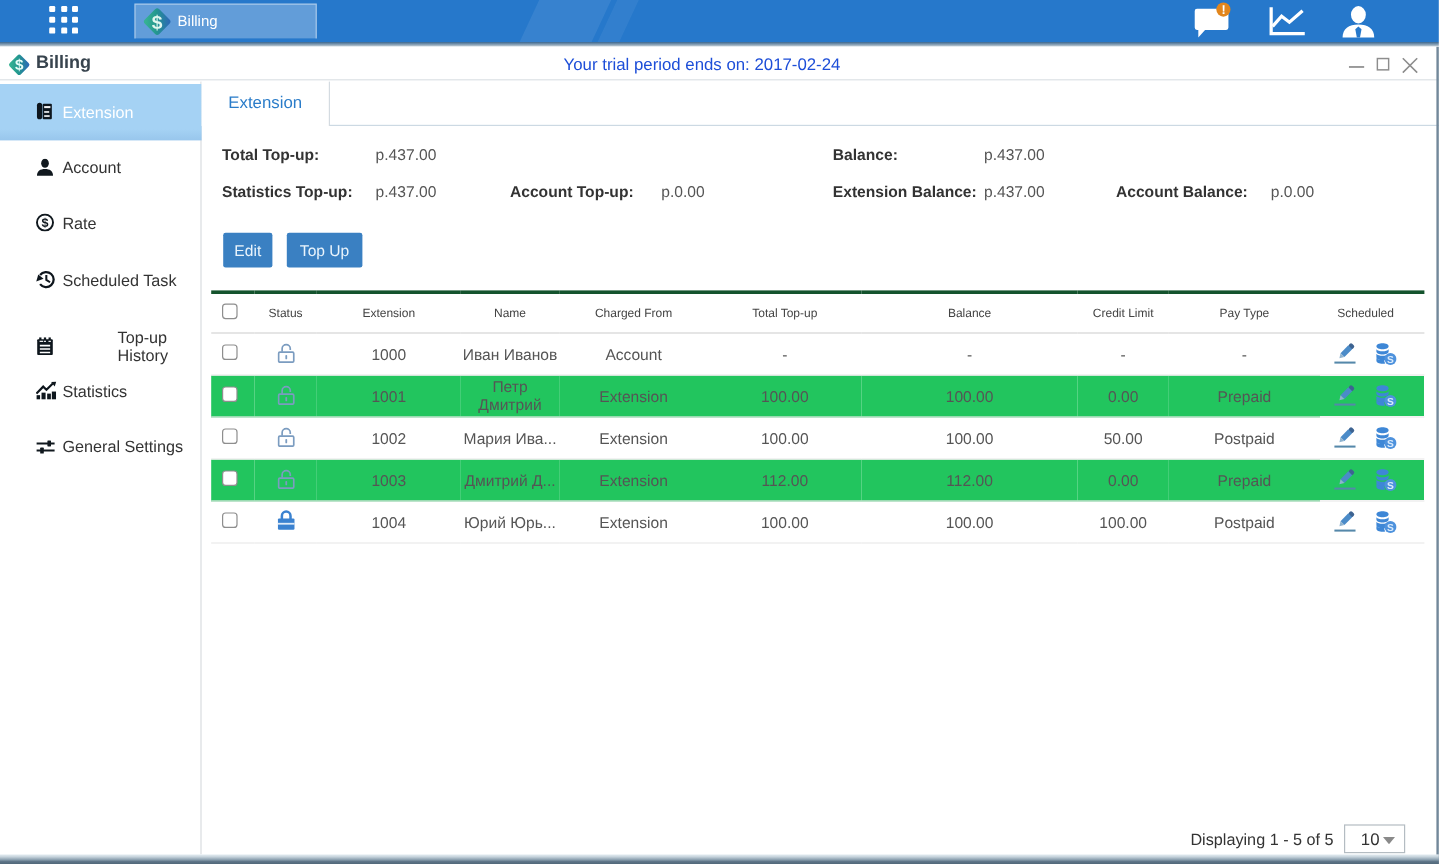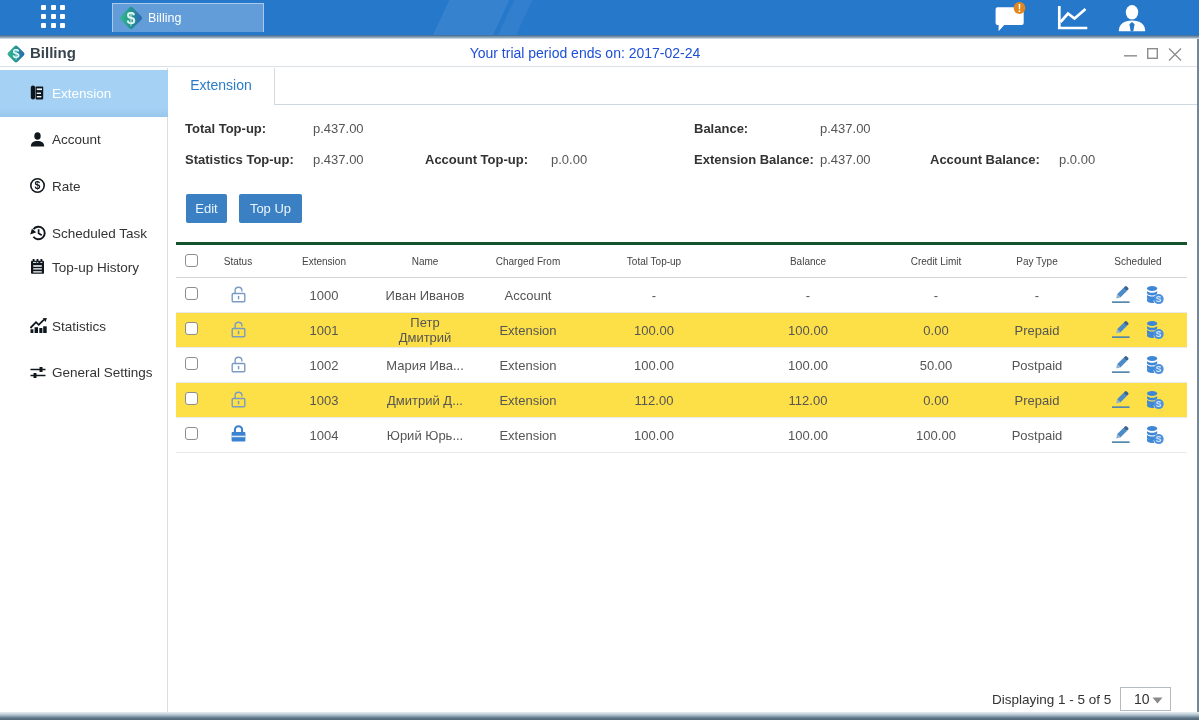--- a/index.html
+++ b/index.html
@@ -33,21 +33,21 @@
 .tabbar { position:absolute; top:68px; left:169px; width:1030px; height:37px; border-bottom:1px solid #ccd9e3; background:#fff; }
 .tab { position:absolute; top:0; left:-1px; width:107px; height:37px; background:#fff; border-right:1px solid #d4dbe1; color:#2a7cc9; font-size:14px; text-align:center; line-height:34px; }
 .lbl { position:absolute; font-size:13px; font-weight:bold; color:#333; }
 .val { position:absolute; font-size:13px; color:#555; }
 .btn { position:absolute; top:194px; height:29px; background:#3a80c2; color:#eaf4fc; font-size:13px; text-align:center; line-height:29px; border-radius:2px; }
 
 
 table.grid { position:absolute; top:242px; left:176px; width:1011px; border-collapse:collapse; table-layout:fixed; }
 table.grid th { height:34px; font-size:10px; font-weight:normal; color:#434343; border-top:3px solid #14532d; border-bottom:1px solid #d5d5d5; text-align:center; }
 table.grid td { height:35px; font-size:13px; color:#555; text-align:center; border-bottom:1px solid #e9e9e9; }
-table.grid tr.alt td { background:#fde047; }
+table.grid tr.alt td { background:#22c55e; }
 td.op { position:relative; }
 td.op svg { position:absolute; top:50%; transform:translateY(-50%); }
 .cb { display:inline-block; width:13px; height:13px; border:1px solid #8e8e8e; border-radius:3px; background:#fff; }
 .cbcell { text-align:left !important; padding-left:9px; }
 
 
 .pager { position:absolute; top:727px; left:194px; height:23px; display:flex; align-items:center;padding-left:39px; }
 .pbtn { width:22px; height:23px; border:1px solid #e2e2e2; background:#f7f7f7; border-radius:2px; margin-right:11px; display:flex; align-items:center; justify-content:center; }
 .ptext { font-size:13px; color:#333; margin-right:11px; }
 .goinput { width:31px; height:24px; border:1px solid #b0b0b0; font-size:13px; color:#333; text-align:left; padding-left:8px; line-height:22px; margin-right:4px; background:#fff; }
@@ -160,21 +160,21 @@
       <span>Rate</span>
     </div>
     <div class="sitem" style="top: 209.8px;">
       <span class="sic"><svg width="16" height="16" viewBox="0 0 16 16">
           <path d="M3.4 4.2 A6.3 6.3 0 1 1 3.4 11.8" fill="none" stroke="#0e161d" stroke-width="1.9"></path>
           <path d="M0.2 9.6 L1.9 3.7 L6.3 7.2 z" fill="#0e161d"></path>
           <path d="M8.6 4.2 V8.2 L11.7 10.2" fill="none" stroke="#0e161d" stroke-width="1.7"></path>
         </svg></span>
       <span>Scheduled Task</span>
     </div>
-    <div class="sitem" style="top: 244px;">
+    <div class="sitem" style="top: 266px; gap: 46px;">
       <span class="sic"><svg width="15" height="15" viewBox="0 0 15 15">
           <rect x="1" y="1.8" width="13" height="13" rx="0.8" fill="#0e161d"></rect>
           <path d="M3.6 0 v3.4 M7.5 0 v3.4 M11.4 0 v3.4" stroke="#0e161d" stroke-width="1.9"></path>
           <path d="M3 3.4 h3 M6.7 3.4 h1.6 M10.4 3.4 h2" stroke="#fff" stroke-width="1" opacity="0.9"></path>
           <path d="M3.2 7 h8.6 M3.2 9.9 h8.6 M3.2 12.8 h8.6" stroke="#fff" stroke-width="1.3"></path>
         </svg></span>
       <span>Top-up History</span>
     </div>
     <div class="sitem" style="top: 303px;">
       <span class="sic"><svg width="17" height="15" viewBox="0 0 17 15">

